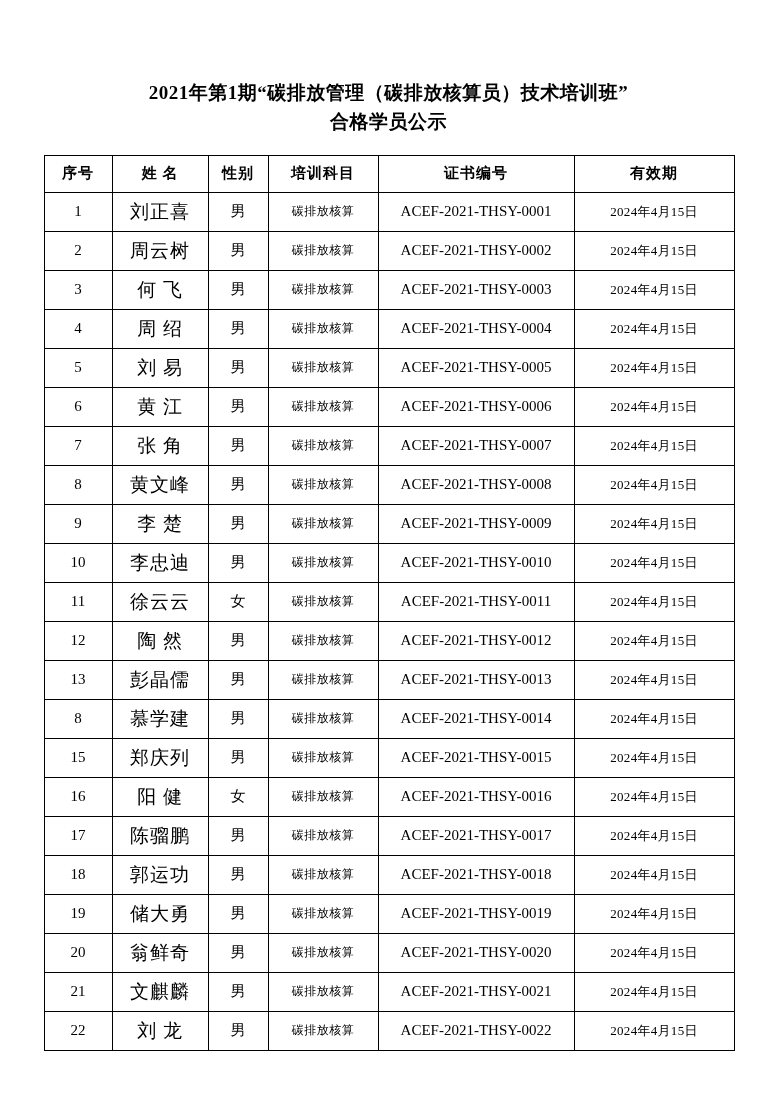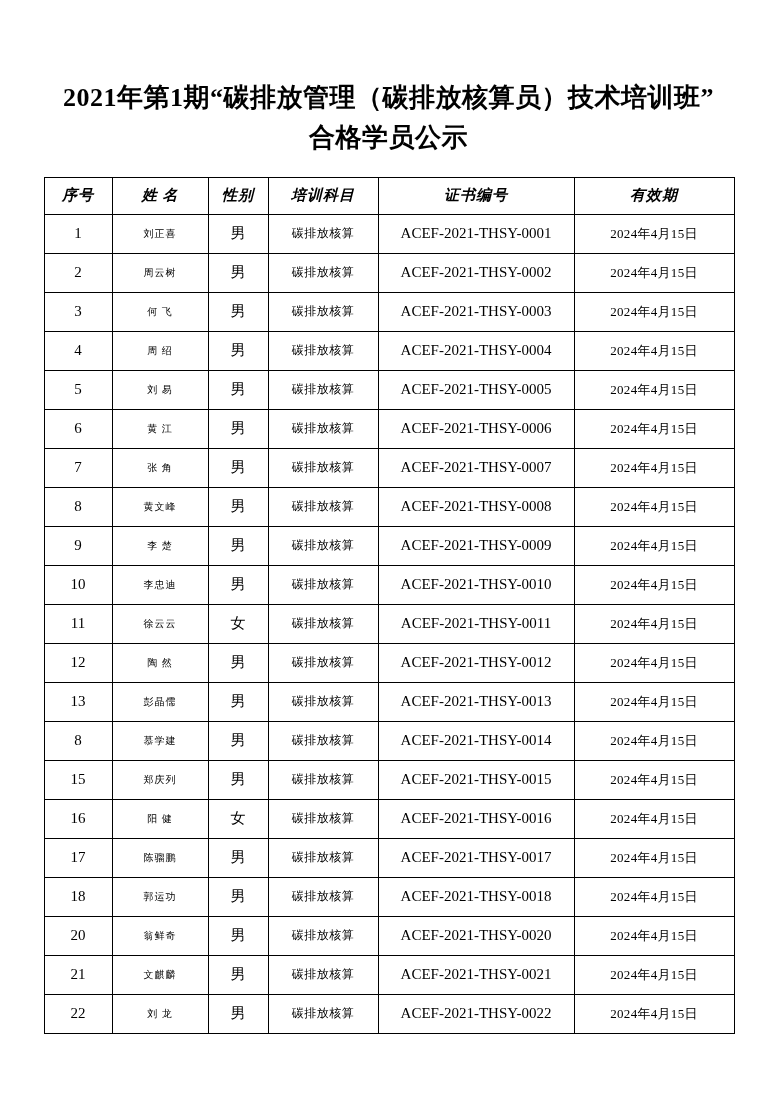--- a/index.html
+++ b/index.html
@@ -20,21 +20,21 @@
     box-sizing: border-box;
     padding: 0;
     position: relative;
   }
   .title-block {
     text-align: center;
     margin-top: 78px;
     line-height: 1.55;
   }
   .title-line {
-    font-size: 26px;
+    font-size: 19px;
     font-weight: bold;
     letter-spacing: 0.5px;
   }
   .table-wrap {
     margin: 18px auto 0 auto;
     width: 690px;
   }
   table.roster {
     border-collapse: collapse;
     width: 100%;
@@ -46,31 +46,30 @@
     vertical-align: middle;
     padding: 0;
     height: 38px;
     font-weight: normal;
   }
   table.roster thead th {
     font-size: 15px;
     font-weight: bold;
     letter-spacing: 1px;
     height: 36px;
-    font-style: italic;
   }
   .col-idx { width: 68px; }
   .col-name { width: 96px; }
   .col-sex { width: 60px; }
   .col-subject { width: 110px; }
   .col-cert { width: 196px; }
   .col-valid { width: 160px; }
 
   td.c-idx { font-size: 15px; }
-  td.c-name { font-size: 10px; letter-spacing: 1px; }
+  td.c-name { font-size: 19px; letter-spacing: 1px; }
   td.c-sex { font-size: 15px; }
   td.c-subject { font-size: 12px; letter-spacing: 0.5px; margin-left: 44px; }
   td.c-cert { font-size: 15px; font-family: "Liberation Serif", "DejaVu Serif", serif; }
   td.c-valid { font-size: 13px; letter-spacing: 0.3px; margin-left: 20px; }
 </style>
 </head>
 <body>
 
 <div class="page">
 
@@ -238,20 +237,28 @@
           </tr>
           <tr>
             <td class="c-idx">18</td>
             <td class="c-name">郭运功</td>
             <td class="c-sex">男</td>
             <td class="c-subject">碳排放核算</td>
             <td class="c-cert">ACEF-2021-THSY-0018</td>
             <td class="c-valid">2024年4月15日</td>
           </tr>
           <tr>
+            <td class="c-idx">19</td>
+            <td class="c-name">储大勇</td>
+            <td class="c-sex">男</td>
+            <td class="c-subject">碳排放核算</td>
+            <td class="c-cert">ACEF-2021-THSY-0019</td>
+            <td class="c-valid">2024年4月15日</td>
+          </tr>
+          <tr>
             <td class="c-idx">20</td>
             <td class="c-name">翁鲜奇</td>
             <td class="c-sex">男</td>
             <td class="c-subject">碳排放核算</td>
             <td class="c-cert">ACEF-2021-THSY-0020</td>
             <td class="c-valid">2024年4月15日</td>
           </tr>
           <tr>
             <td class="c-idx">21</td>
             <td class="c-name">文麒麟</td>

